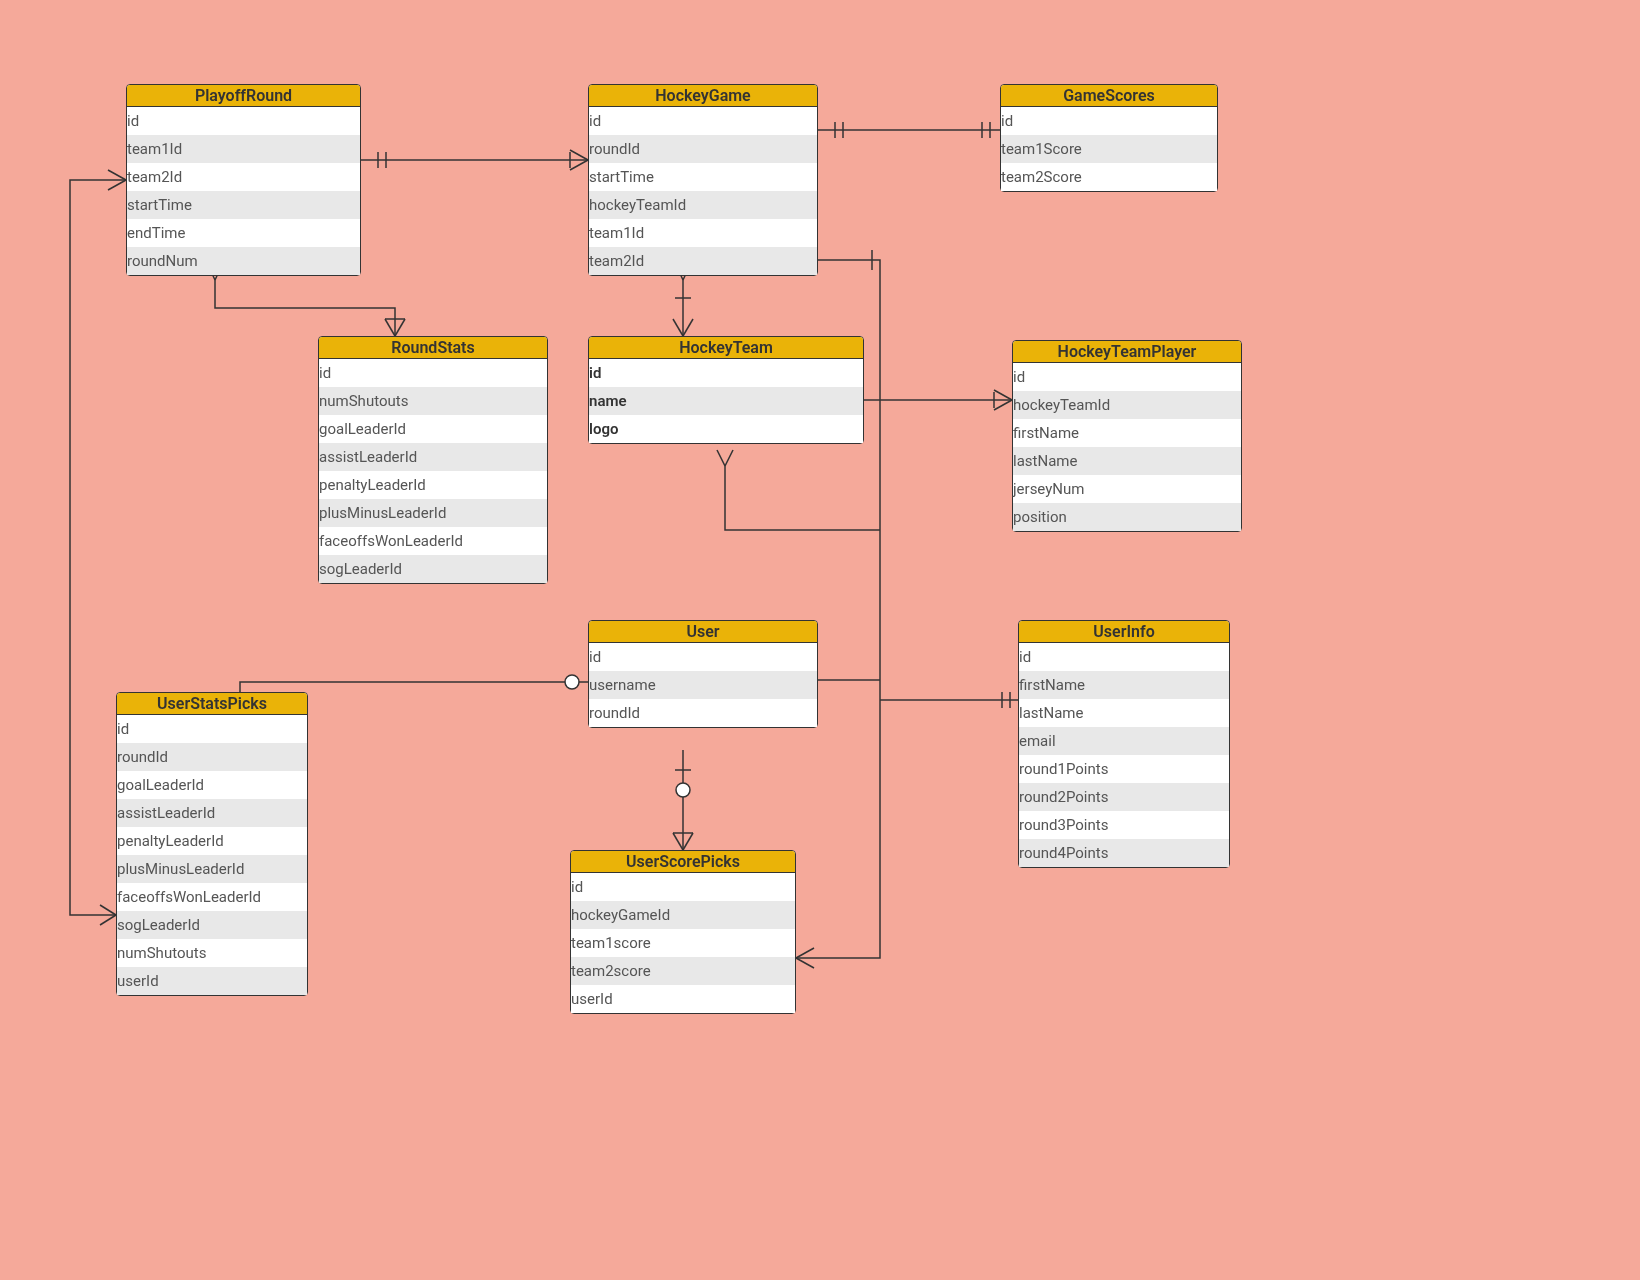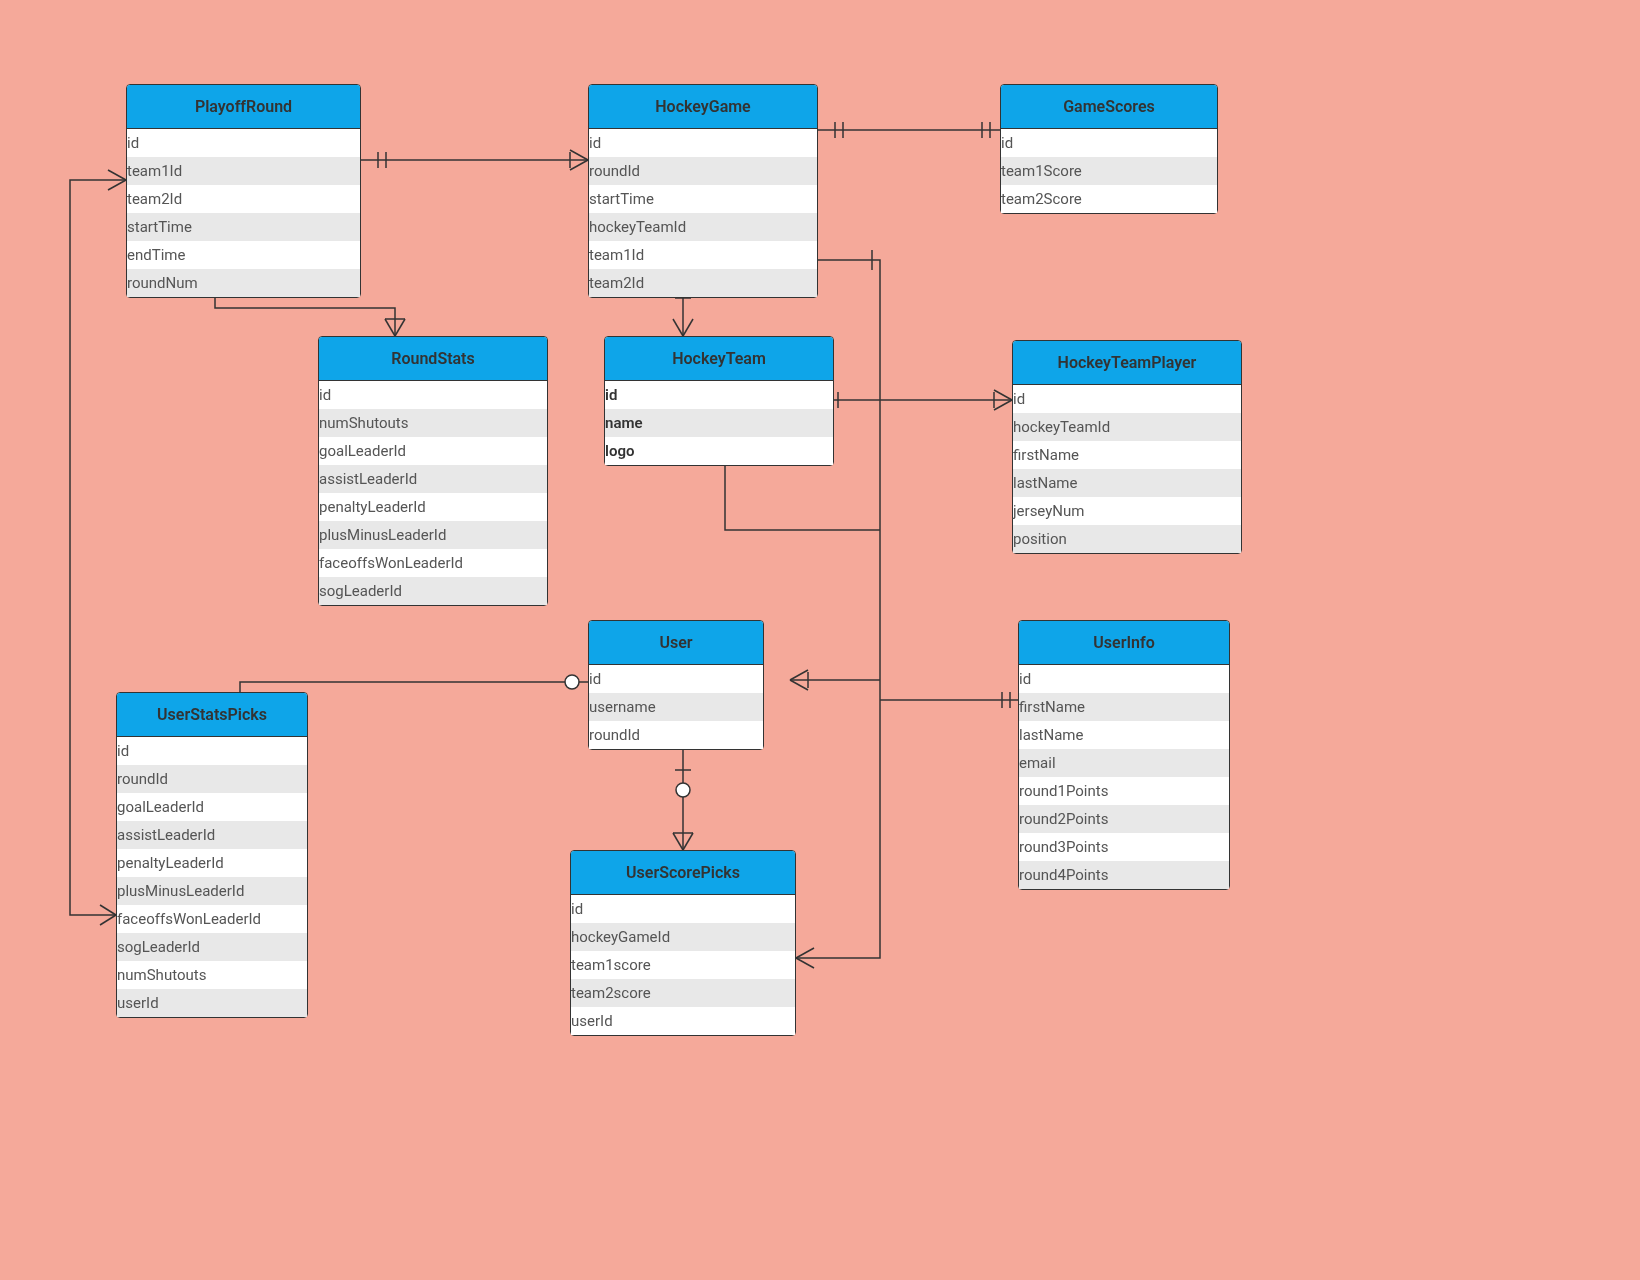--- a/index.html
+++ b/index.html
@@ -13,24 +13,24 @@
     overflow: hidden;
   }
   .entity {
     position: absolute;
     border: 1.5px solid #333;
     background: #fff;
     border-radius: 4px;
     box-sizing: border-box;
   }
   .entity-header {
-    background: #0ea5e9;
+    background: #eab308;
     font-weight: 600;
     text-align: center;
-    padding: 12px 12px;
+    padding: 1px 12px;
     border-bottom: 1.5px solid #333;
     color: #333;
     font-size: 16px;
     border-radius: 3px 3px 0 0;
   }
   .entity-row {
     padding: 5px 0;
     color: #555;
     font-size: 15px;
     text-align: left;
@@ -174,36 +174,36 @@
     <div class="entity-header">RoundStats</div>
     <div class="entity-row">id</div>
     <div class="entity-row">numShutouts</div>
     <div class="entity-row">goalLeaderId</div>
     <div class="entity-row">assistLeaderId</div>
     <div class="entity-row">penaltyLeaderId</div>
     <div class="entity-row">plusMinusLeaderId</div>
     <div class="entity-row">faceoffsWonLeaderId</div>
     <div class="entity-row">sogLeaderId</div>
   </div>
-<div class="entity" id="e-hockeyTeam" style="left: 588px; top: 336px; width: 230px; margin-left: 16px;">
+<div class="entity" id="e-hockeyTeam" style="left: 588px; top: 336px; width: 276px;">
     <div class="entity-header">HockeyTeam</div>
     <div class="entity-row bold">id</div>
     <div class="entity-row bold">name</div>
     <div class="entity-row bold">logo</div>
   </div>
 <div class="entity" id="e-hockeyTeamPlayer" style="left: 1012px; top: 340px; width: 230px;">
     <div class="entity-header">HockeyTeamPlayer</div>
     <div class="entity-row">id</div>
     <div class="entity-row">hockeyTeamId</div>
     <div class="entity-row">firstName</div>
     <div class="entity-row">lastName</div>
     <div class="entity-row">jerseyNum</div>
     <div class="entity-row">position</div>
   </div>
-<div class="entity" id="e-user" style="left: 588px; top: 620px; width: 176px;">
+<div class="entity" id="e-user" style="left: 588px; top: 620px; width: 230px;">
     <div class="entity-header">User</div>
     <div class="entity-row">id</div>
     <div class="entity-row">username</div>
     <div class="entity-row">roundId</div>
   </div>
 <div class="entity" id="e-userInfo" style="left: 1018px; top: 620px; width: 212px;">
     <div class="entity-header">UserInfo</div>
     <div class="entity-row">id</div>
     <div class="entity-row">firstName</div>
     <div class="entity-row">lastName</div>

